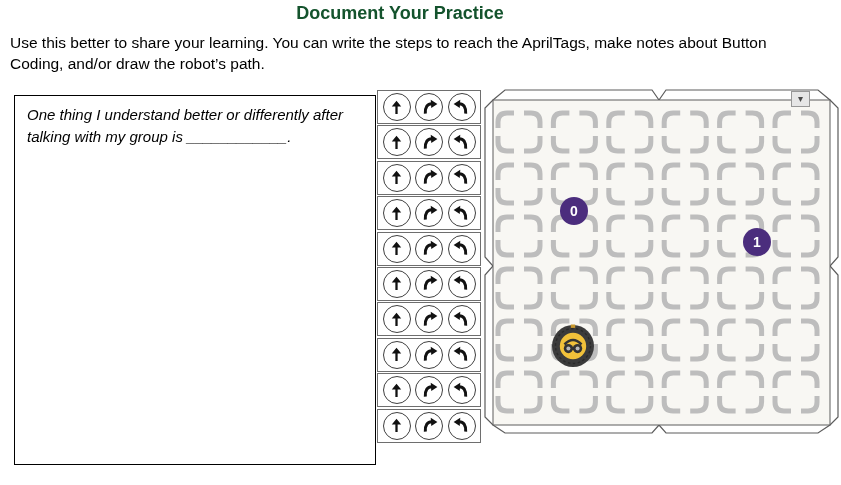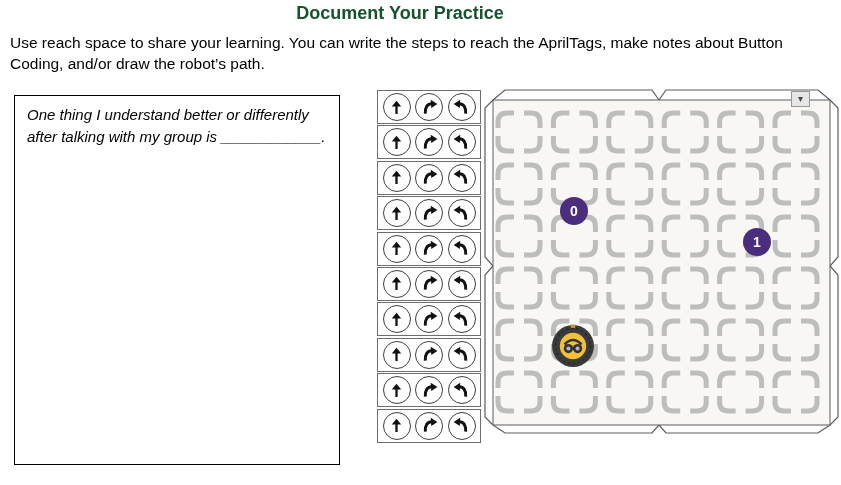--- a/index.html
+++ b/index.html
@@ -25,21 +25,21 @@
     position: absolute;
     left: 10px; top: 32px;
     width: 788px;
     font-size: 15.5px;
     line-height: 21px;
     color: #000000;
   }
   .notes-box {
     position: absolute;
     left: 14px; top: 95px;
-    width: 326px; height: 370px;
+    width: 362px; height: 370px;
     border: 1.5px solid #000000;
     background: #ffffff;
     padding: 8px 12px;
   }
   .notes-box .prompt {
     font-style: italic;
     font-size: 15px;
     line-height: 22px;
     color: #000000;
   }
@@ -91,21 +91,21 @@
     color: #4a4a4a;
   }
 </style>
 </head>
 <body>
 
 <div class="page">
 
   <div class="title">Document Your Practice</div>
 
-  <div class="instructions">Use reach space to share your learning. You can write the steps to reach the AprilTags, make notes about Button Coding, and/or draw the robot’s path.</div>
+  <div class="instructions">Use this better to share your learning. You can write the steps to reach the AprilTags, make notes about Button Coding, and/or draw the robot’s path.</div>
 
   <div class="notes-box">
     <span class="prompt">One thing I understand better or differently after talking with my group is ____________.</span>
   </div>
 
   <div class="steps" id="steps">
       <div class="step-row">
         <div class="step-btn">
           <svg viewBox="0 0 24 24">
             <path d="M10.7 19.5 V10.8 H6.6 L12 4.2 L17.4 10.8 H13.3 V19.5 Z" fill="#111"></path>

